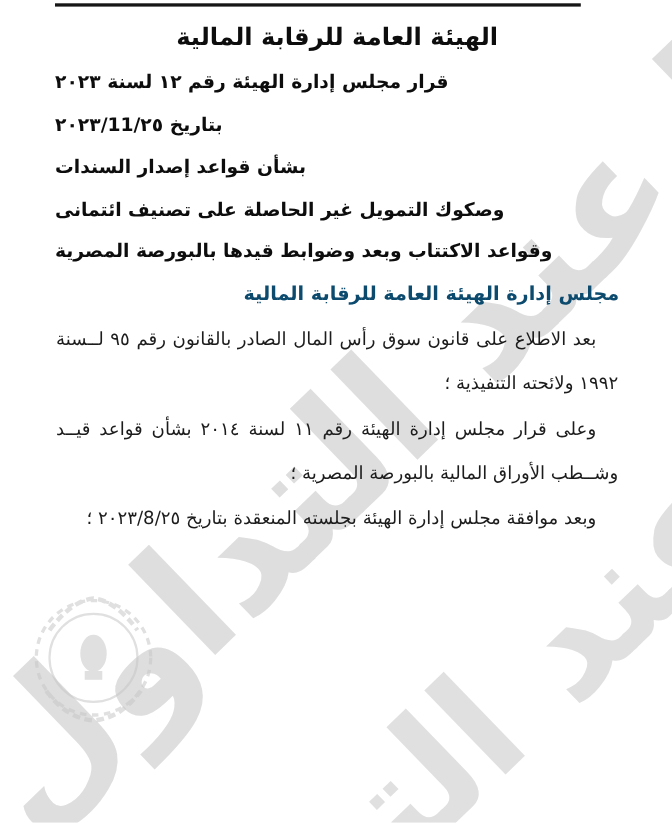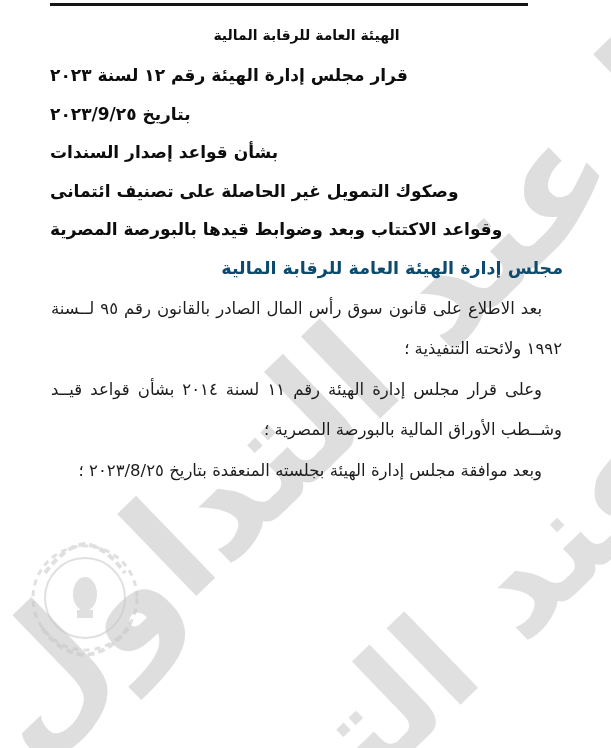--- a/index.html
+++ b/index.html
@@ -69,21 +69,21 @@
   }
   .content {
     position: absolute;
     top: 14px;
     right: 48px;
     left: 50px;
     z-index: 1;
     color: #141414;
   }
   .h-main {
-    font-size: 14px;
+    font-size: 22px;
     font-weight: bold;
     text-align: center;
     line-height: 42px;
     color: #0d0d0d;
   }
   .h-line {
     font-size: 17px;
     font-weight: bold;
     text-align: left;
     line-height: 38.5px;
@@ -129,21 +129,21 @@
   </div>
 
   <div class="top-rule"></div>
 
   <div class="content">
 
     <div class="h-main">الهيئة العامة للرقابة المالية</div>
 
     <div class="h-line">قرار مجلس إدارة الهيئة رقم ١٢ لسنة ٢٠٢٣</div>
 
-    <div class="h-line">بتاريخ ٢٠٢٣/9/٢٥</div>
+    <div class="h-line">بتاريخ ٢٠٢٣/11/٢٥</div>
 
 
     <div class="h-line">بشأن قواعد إصدار السندات</div>
 
     <div class="h-line">وصكوك التمويل غير الحاصلة على تصنيف ائتمانى</div>
 
     <div class="h-line">وقواعد الاكتتاب وبعد وضوابط قيدها بالبورصة المصرية</div>
 
     <div class="h-section">مجلس إدارة الهيئة العامة للرقابة المالية</div>
 

